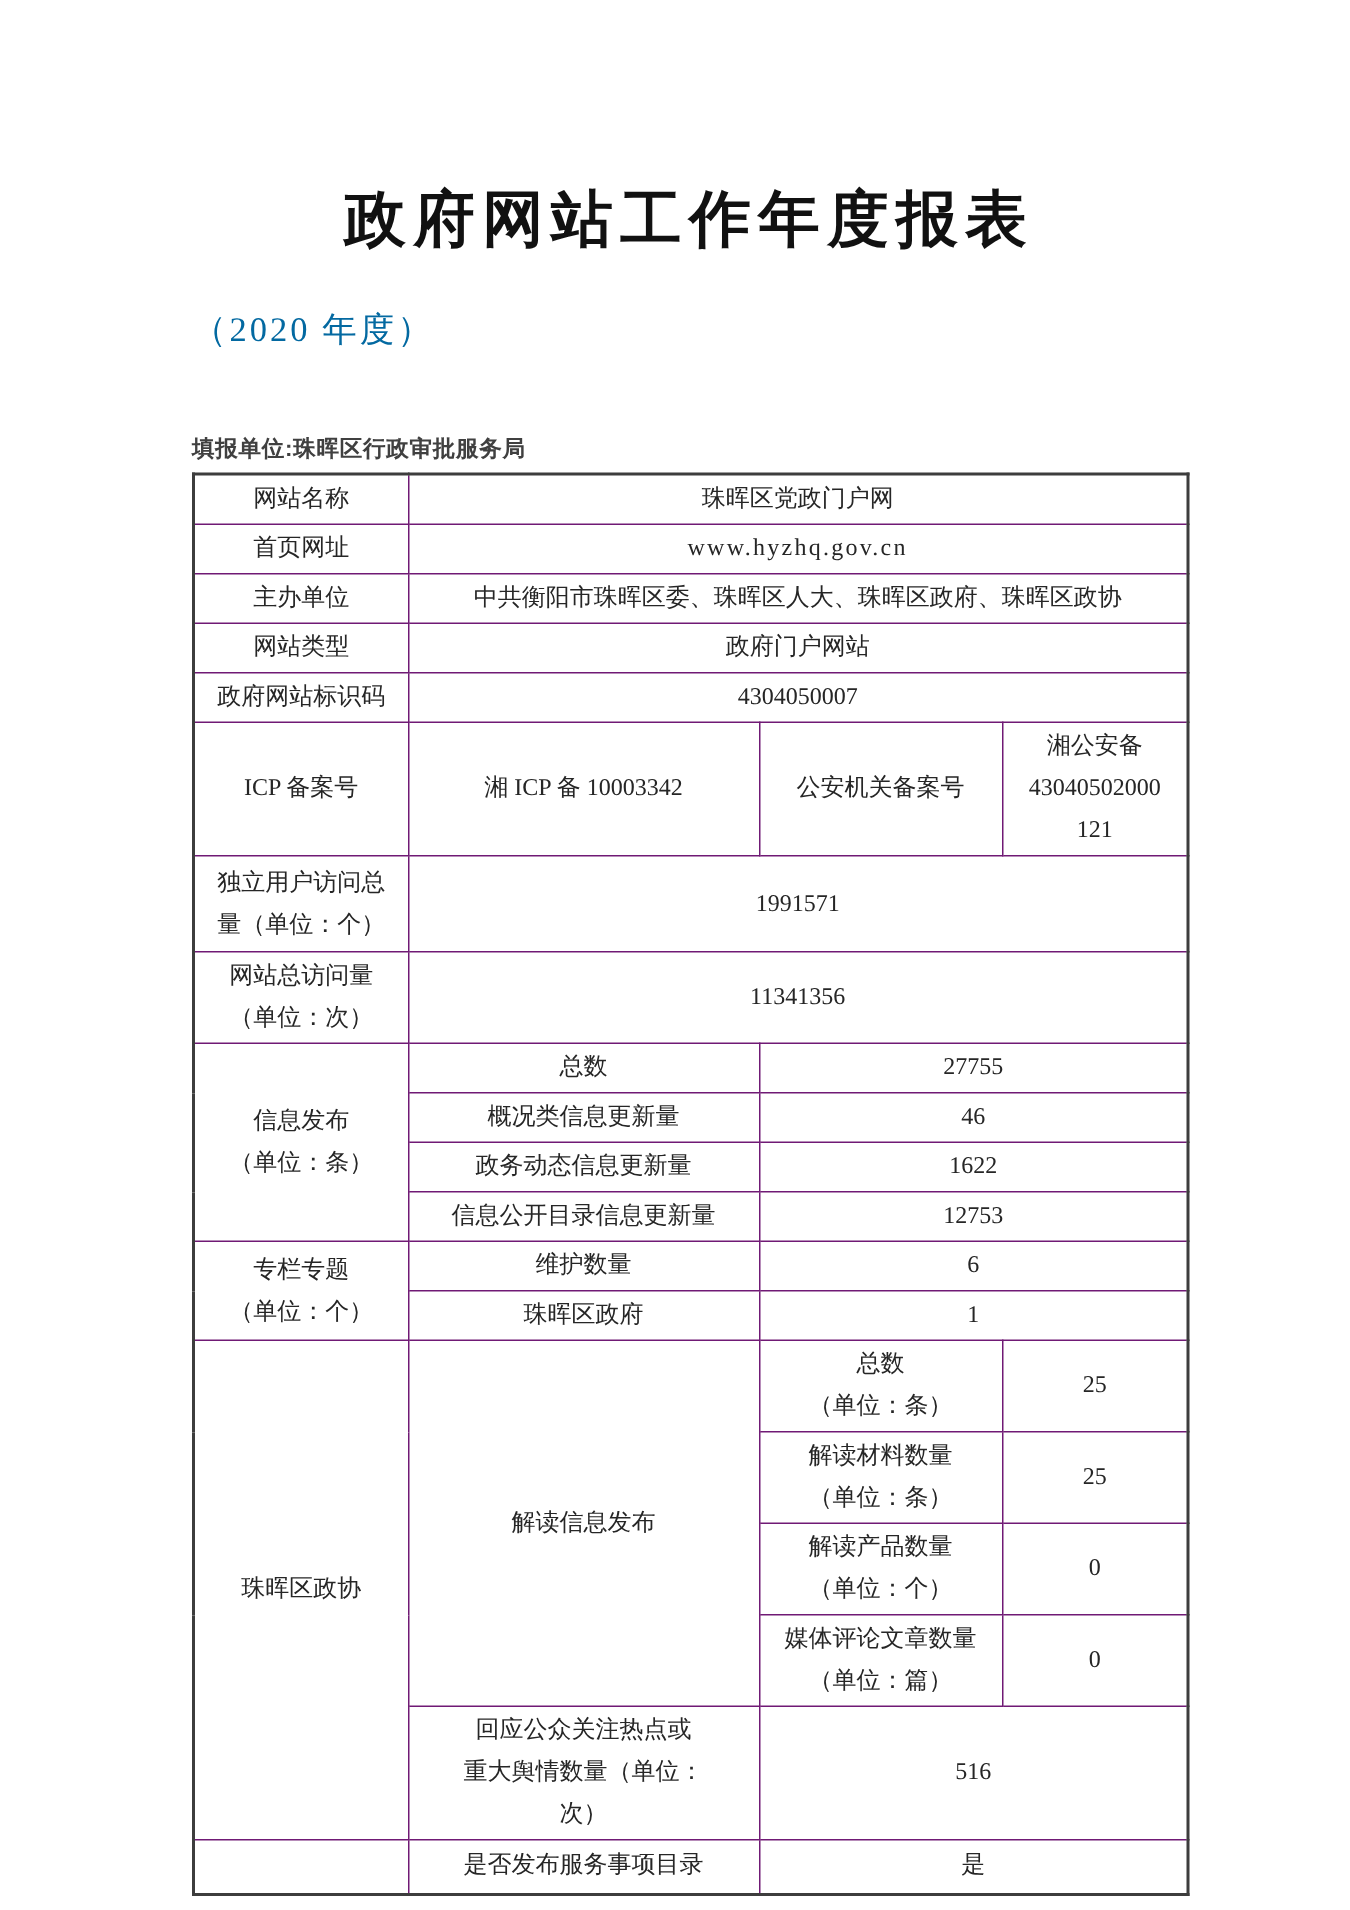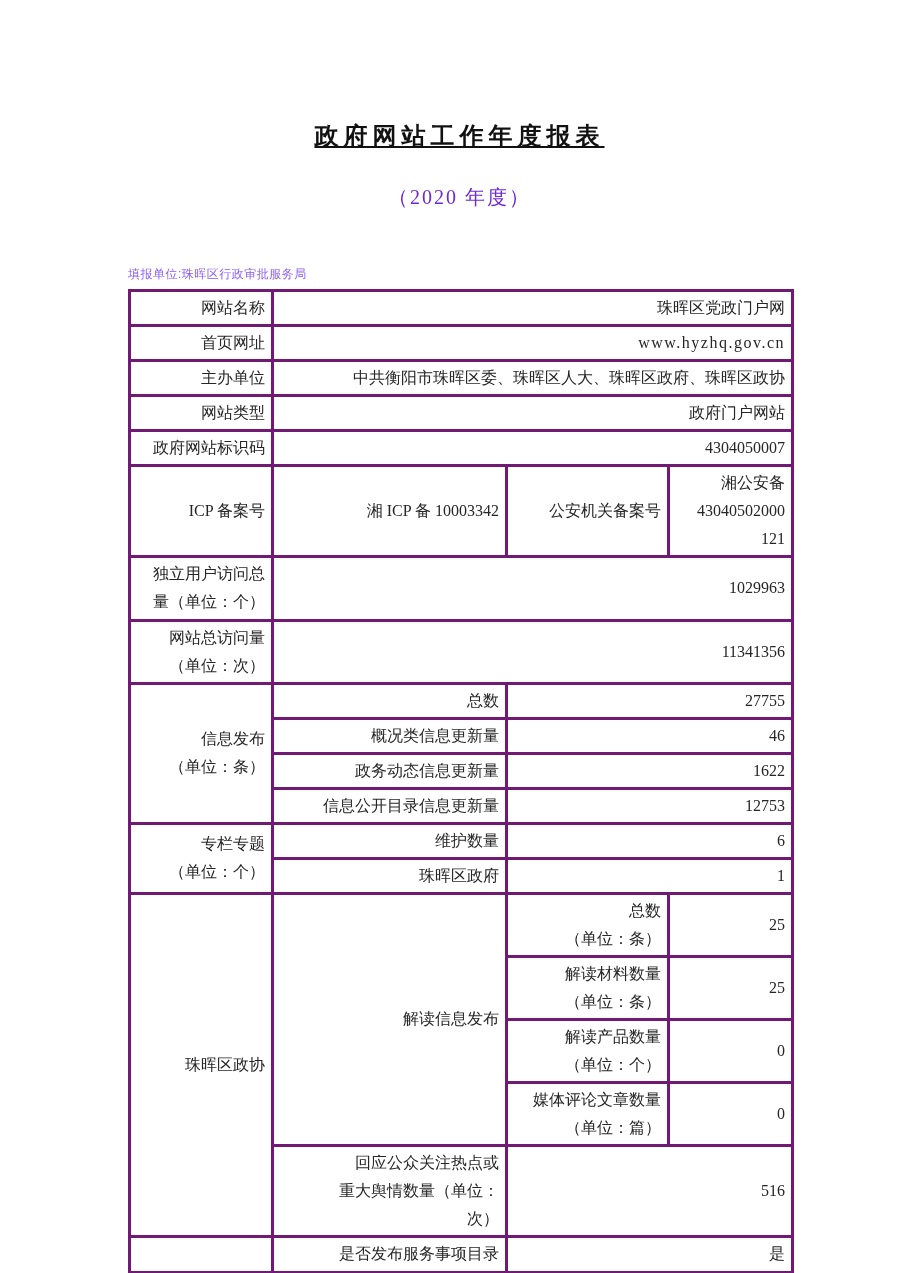--- a/index.html
+++ b/index.html
@@ -8,52 +8,50 @@
     width:900px; height:1273px;
     font-family:"Liberation Serif","DejaVu Serif",serif;
     color:#212121;
     position:relative;
     overflow:hidden;
   }
   .content { margin-left:128px; width:663px; }
   .title {
     margin-top:122px;
     text-align:center;
-    font-size:24px;
+    font-size:41px;
     font-weight:700;
     letter-spacing:5px;
     color:#111111;
     line-height:1.2;
-    text-decoration:underline;
   }
   .subtitle {
     margin-top:33px;
-    text-align:center;
-    font-size:20px;
+    font-size:23px;
     letter-spacing:2px;
-    color:#6d28d9;
+    color:#0369a1;
   }
   .reporting-unit {
     margin-top:55px;
     margin-bottom:6px;
     font-family:"Liberation Sans","DejaVu Sans",sans-serif;
-    font-weight:400;
-    font-size:12px;
-    color:#8b5cf6;
+    font-weight:700;
+    font-size:15px;
+    color:#404040;
     letter-spacing:0.5px;
   }
   table.report {
     width:663px;
     table-layout:fixed;
     border-collapse:collapse;
     border:2px solid #3d3d3d;
   }
   table.report td {
-    border:3px solid #701a75;
-    text-align:right;
+    border:1px solid #701a75;
+    text-align:center;
     vertical-align:middle;
     font-size:16px;
     line-height:1.75;
     white-space:pre-line;
     word-break:break-all;
     padding:2px 6px;
     color:#262626;
   }
   .h32 td { height:32px; }
   .h80 td { height:80px; }
@@ -104,21 +102,21 @@
         <td>ICP 备案号</td>
         <td>湘 ICP 备 10003342</td>
         <td>公安机关备案号</td>
         <td>湘公安备
 43040502000
 121</td>
       </tr>
       <tr class="h64">
         <td>独立用户访问总
 量（单位：个）</td>
-        <td colspan="3">1029963</td>
+        <td colspan="3">1991571</td>
       </tr>
       <tr class="h52">
         <td>网站总访问量
 （单位：次）</td>
         <td colspan="3">11341356</td>
       </tr>
 
       <tr class="h30">
         <td rowspan="4">信息发布
 （单位：条）</td>

